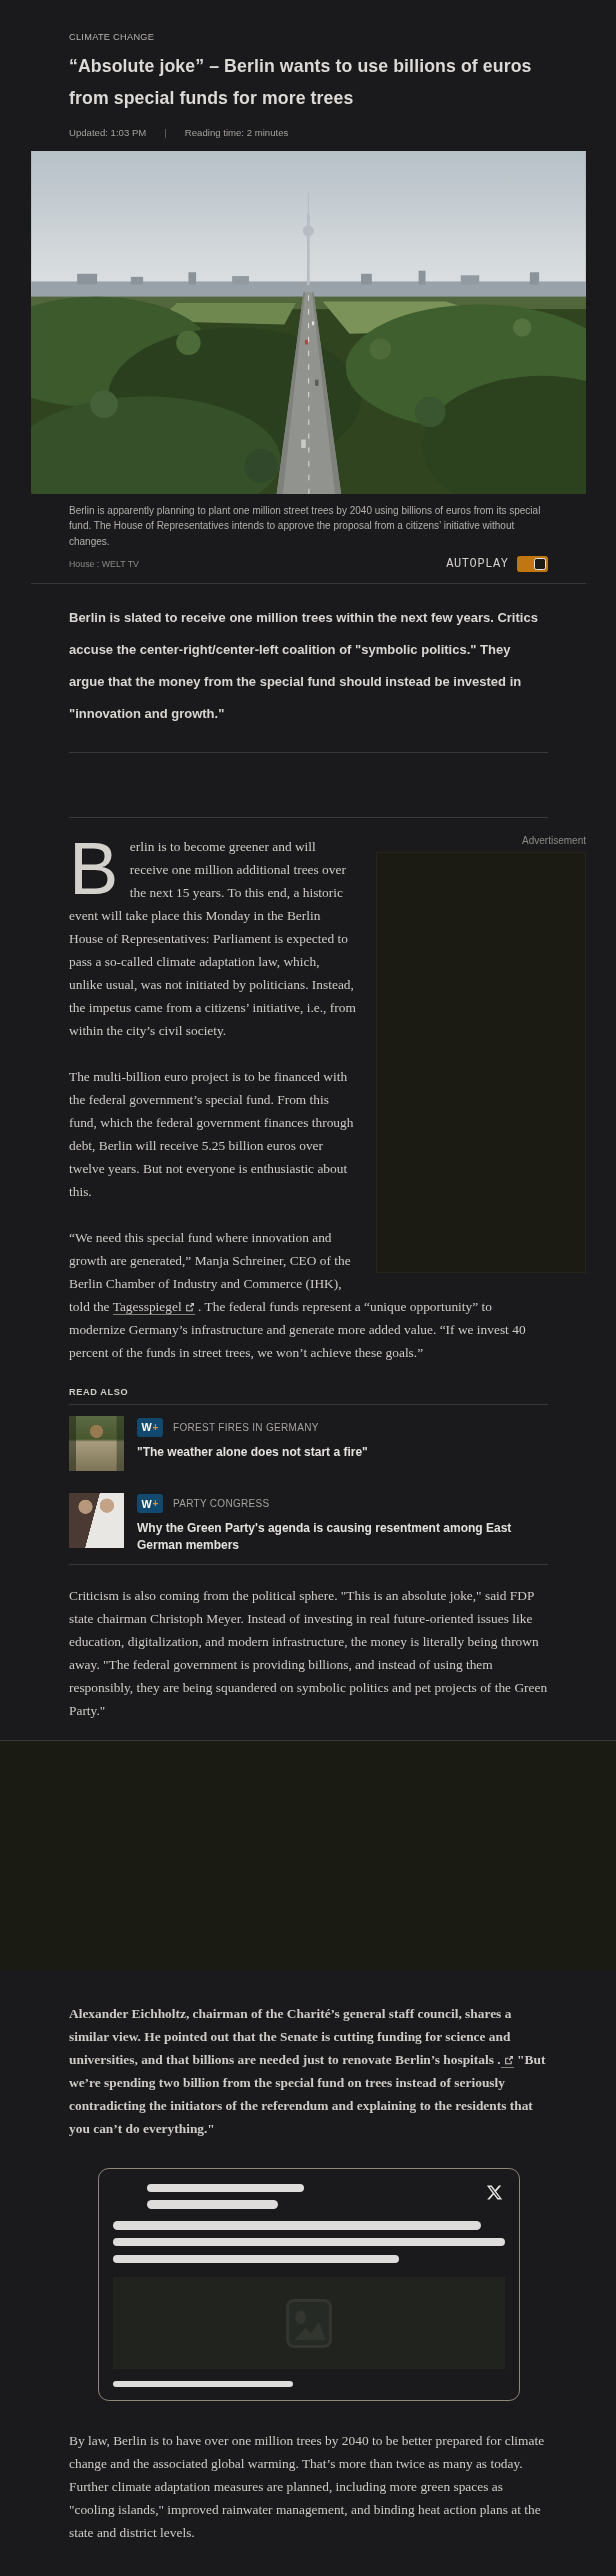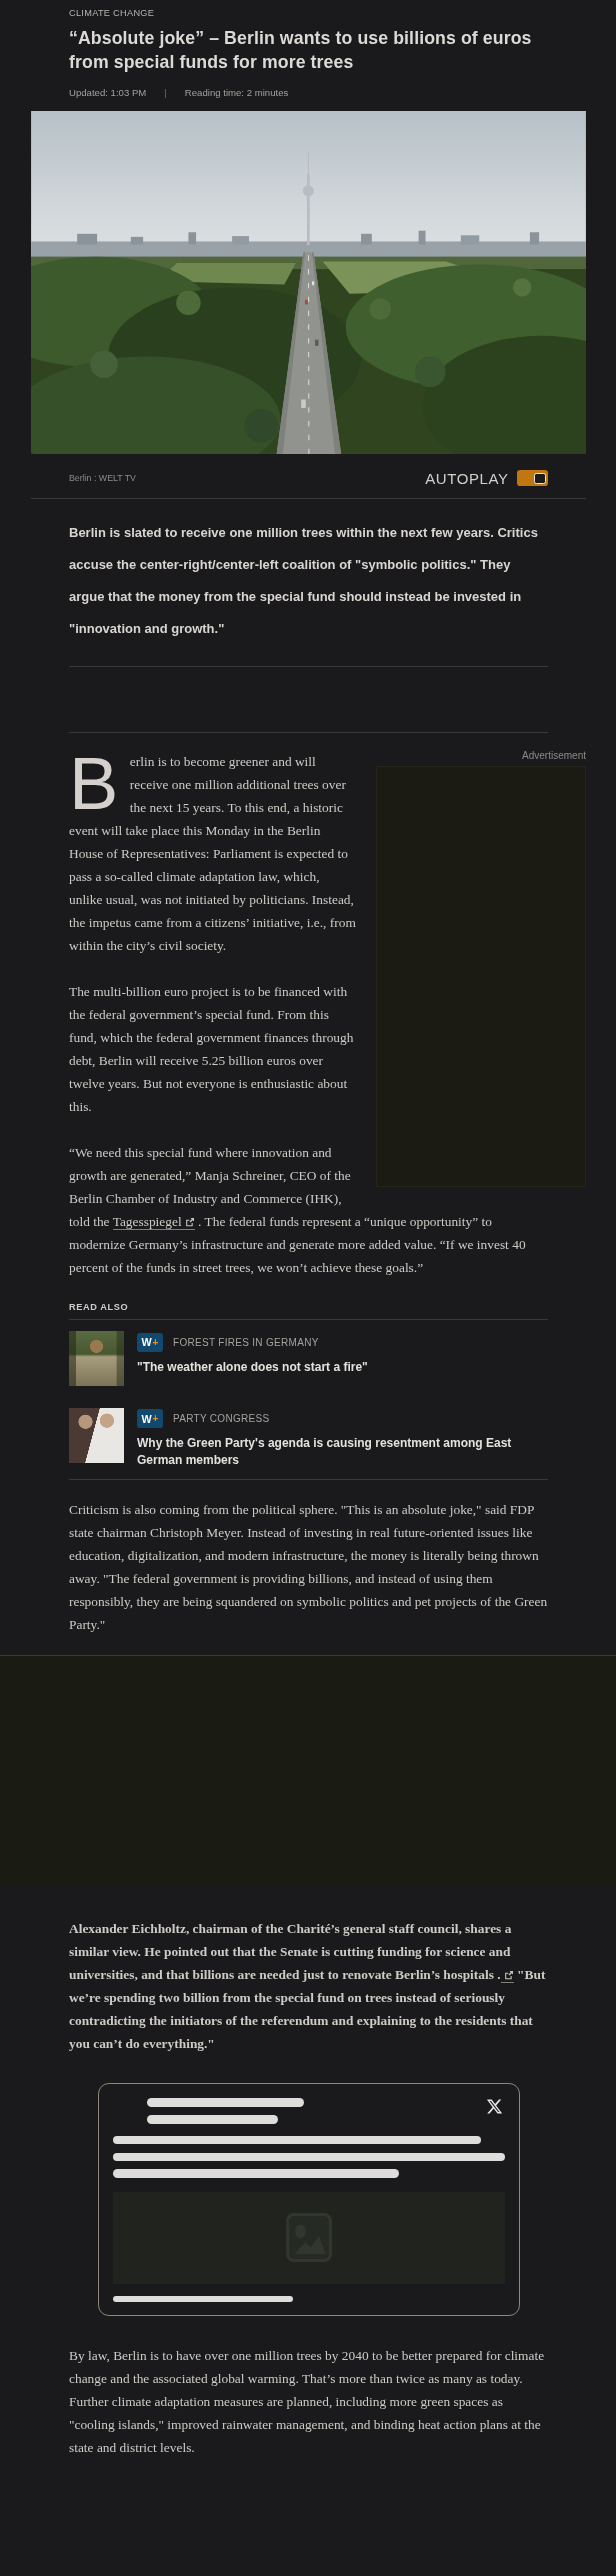--- a/index.html
+++ b/index.html
@@ -7,40 +7,40 @@
   body {
     width: 617px;
     background: #1a1a1c;
     font-family: "Liberation Sans", sans-serif;
     color: #d8d5d1;
   }
   .page { width: 617px; overflow: hidden; }
 
   
   .inner { margin-left: 69px; margin-right: 69px; }
-  header { padding-top: 8px; }
+  header { padding-top: 32px; }
   .kicker { font-size: 9.2px; color: #b7b4b0; letter-spacing: 0.3px; }
   h1.headline {
     margin: 8.4px 0 0;
-    font-size: 17.7px; line-height: 24px; font-weight: 700;
+    font-size: 17.7px; line-height: 32px; font-weight: 700;
     color: #dcdad6; letter-spacing: 0.1px;
   }
   .meta { margin-top: 13px; font-size: 9.6px; color: #a3a09c; display: flex; align-items: center; gap: 18px; }
   .meta .sep { color: #6e6b67; }
 
   
   .hero { margin: 12.3px 31px 0; }
   .hero-media { width: 555px; height: 343px; position: relative; background: #32471f; cursor: pointer; }
   .hero-media svg { display: block; }
   .caption-block { padding: 9.2px 38px 0; }
   .caption { margin: 0; font-size: 10px; line-height: 15.4px; color: #b3b0ac; }
   .source-row { margin-top: 7px; display: flex; justify-content: space-between; align-items: center; }
   .source { font-size: 8.8px; color: #8d8a86; }
   .autoplay { display: flex; align-items: center; gap: 8.4px; }
-  .autoplay-label { font-size: 15px; color: #d2cfcb; letter-spacing: 0.6px; }
+  .autoplay-label { font-size: 12px; color: #d2cfcb; letter-spacing: 0.6px; font-family: Liberation Mono, monospace; }
   .toggle { width: 31px; height: 16px; border-radius: 3.1px; background: #c0770f; position: relative; cursor: pointer; }
   .toggle-knob { position: absolute; top: 2.3px; right: 2.3px; width: 11.5px; height: 11.5px; border-radius: 2.3px; background: #1c1b17; border: 1.5px solid #eae6e0; }
   .caption-hr { height: 0.8px; background: #39393d; margin-top: 10.8px; }
 
   
   .intro { margin-top: 18.4px; font-size: 13px; font-weight: 700; line-height: 32px; color: #d9d6d2; }
 
   .hr { height: 0.8px; background: #39393d; }
   .hr.first { margin-top: 21.5px; }
   .hr-gap { height: 65px; }
@@ -188,22 +188,23 @@
         <line x1="361.5" y1="188" x2="362" y2="447" stroke="#d9dad6" stroke-width="1.4" stroke-dasharray="7 11"></line>
 
         <rect x="352" y="376" width="6" height="11" fill="#c9cbc7"></rect>
         <rect x="370" y="298" width="4.5" height="8" fill="#5a5d58"></rect>
         <rect x="357" y="246" width="3.5" height="6" fill="#b0443c"></rect>
         <rect x="366" y="222" width="3" height="5" fill="#dfe0dc"></rect>
       </svg>
     </div>
 
     <div class="caption-block">
+      <p class="caption">Berlin is apparently planning to plant one million street trees by 2040 using billions of euros from its special fund. The House of Representatives intends to approve the proposal from a citizens’ initiative without changes.</p>
       <div class="source-row">
-        <div class="source">Berlin : WELT TV</div>
+        <div class="source">House : WELT TV</div>
         <div class="autoplay">
           <span class="autoplay-label">AUTOPLAY</span>
           <div class="toggle">
             <div class="toggle-knob"></div>
           </div>
         </div>
       </div>
     </div>
     <div class="caption-hr"></div>
   </section>

